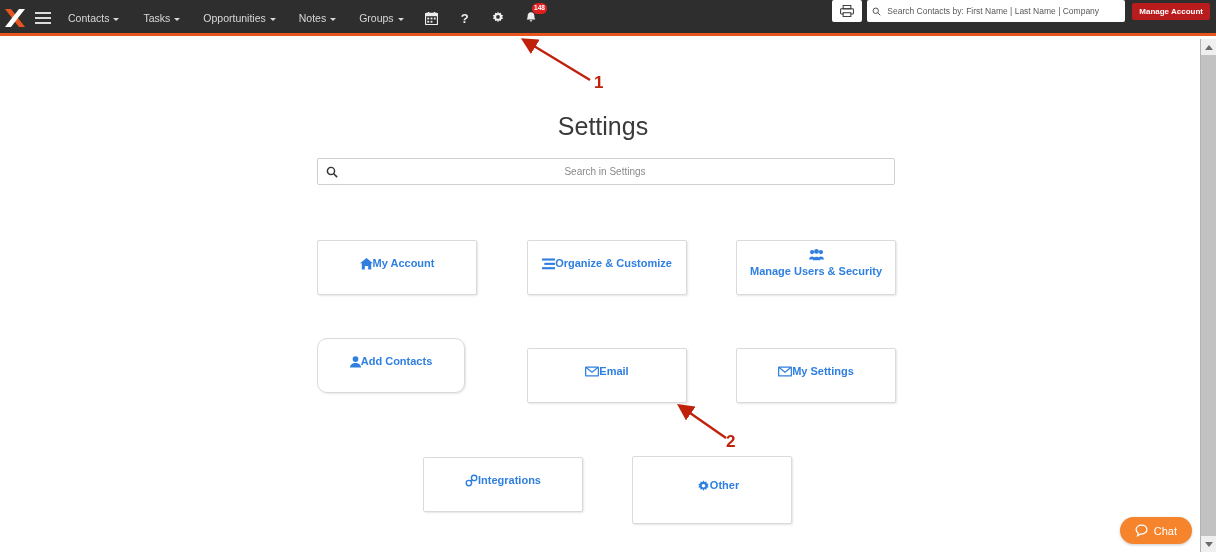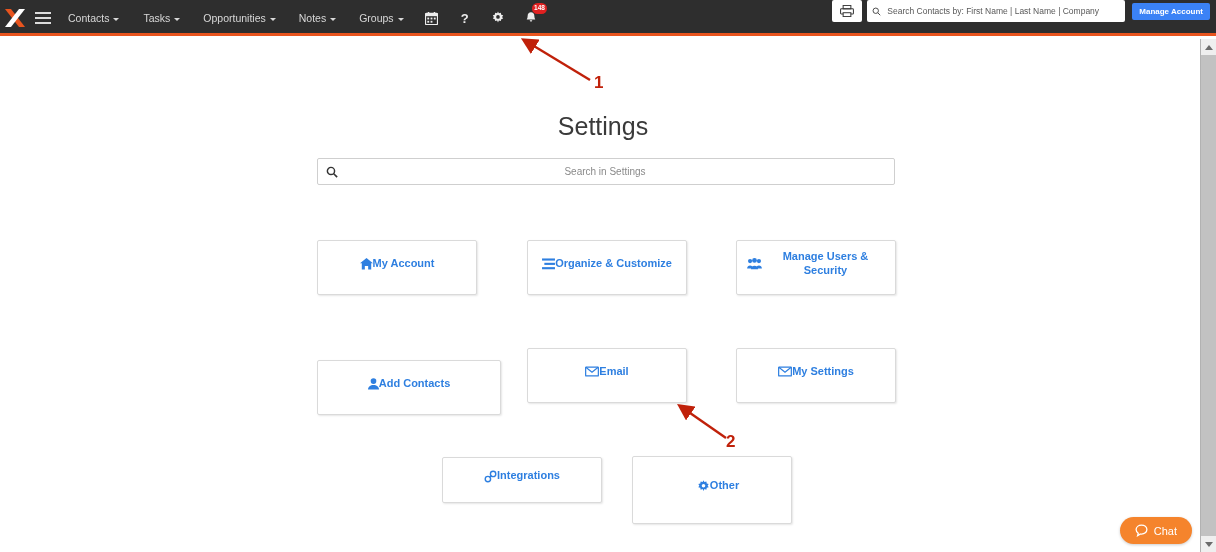--- a/index.html
+++ b/index.html
@@ -82,21 +82,21 @@
     width: 258px; height: 22px;
     background: #fff; border-radius: 2px;
     display: flex; align-items: center;
     padding: 0 5px; gap: 6px; cursor: text;
   }
   .searchwrap .sph {
     font-size: 8.5px; color: #585858; white-space: nowrap;
   }
   .manage-account {
     margin-left: 7px;
-    background: #3b82f6; color: #fff;
+    background: #b91c1c; color: #fff;
     font-size: 8px; font-weight: bold;
     border: none; border-radius: 2px;
     padding: 4px 7px; cursor: pointer;
     white-space: nowrap;
   }
 
   
   .page-title {
     position: absolute; top: 112px; left: 0; width: 1206px;
     text-align: center;
@@ -321,36 +321,36 @@
           <rect x="0" y="0.5" width="14" height="2.3" fill="#2e7fe0"></rect>
           <rect x="2.5" y="5.2" width="11.5" height="2.3" fill="#2e7fe0"></rect>
           <rect x="0" y="9.9" width="14" height="2.3" fill="#2e7fe0"></rect>
         </svg>
       </span>
       <span>Organize &amp; Customize</span>
     </div>
   </div>
 
   <div class="tile" style="left:736px; top:240px; width:160px; height:55px;">
-    <div class="tile-inner" style="gap:4px;">
+    <div class="tile-inner" style="gap:4px;flex-direction:column;">
       <span class="t-ico">
         <svg width="15" height="12" viewBox="0 0 16 13">
           <circle cx="3.2" cy="3.3" r="2.3" fill="#2e7fe0"></circle>
           <circle cx="12.8" cy="3.3" r="2.3" fill="#2e7fe0"></circle>
           <circle cx="8" cy="2.6" r="2.6" fill="#2e7fe0"></circle>
           <path fill="#2e7fe0" d="M0 11.5c0-2.1 1.5-3.4 3.2-3.4s3.2 1.3 3.2 3.4z"></path>
           <path fill="#2e7fe0" d="M9.6 11.5c0-2.1 1.5-3.4 3.2-3.4S16 9.4 16 11.5z"></path>
           <path fill="#2e7fe0" d="M4.1 12.2c0-2.4 1.7-3.9 3.9-3.9s3.9 1.5 3.9 3.9z"></path>
         </svg>
       </span>
       <span>Manage Users &amp; Security</span>
     </div>
   </div>
 
-  <div class="tile" style="left:317px; top:360px; width:184px; height:55px;">
+  <div class="tile" style="left:317px; top:338px; width:148px; height:55px;border-radius:10px;">
     <div class="tile-inner">
       <span class="t-ico">
         <svg width="11" height="12" viewBox="0 0 12 13">
           <circle cx="6" cy="3.3" r="3.1" fill="#2e7fe0"></circle>
           <path fill="#2e7fe0" d="M0 12.6c0-3.1 2.5-5 6-5s6 1.9 6 5z"></path>
         </svg>
       </span>
       <span>Add Contacts</span>
     </div>
   </div>
@@ -372,21 +372,21 @@
       <span class="t-ico">
         <svg width="14" height="11" viewBox="0 0 15 11">
           <rect x="0.7" y="0.7" width="13.6" height="9.6" rx="0.6" fill="none" stroke="#2e7fe0" stroke-width="1.3"></rect>
           <polyline points="0.9,1 7.5,6.4 14.1,1" fill="none" stroke="#2e7fe0" stroke-width="1.3"></polyline>
         </svg>
       </span>
       <span>My Settings</span>
     </div>
   </div>
 
-  <div class="tile" style="left:442px; top:457px; width:160px; height:46px;">
+  <div class="tile" style="left:423px; top:457px; width:160px; height:55px;">
     <div class="tile-inner">
       <span class="t-ico">
         <svg width="13" height="13" viewBox="0 0 14 14">
           <circle cx="4.2" cy="9.8" r="2.9" fill="none" stroke="#2e7fe0" stroke-width="1.5"></circle>
           <circle cx="9.8" cy="4.2" r="2.9" fill="none" stroke="#2e7fe0" stroke-width="1.5"></circle>
           <line x1="5.9" y1="8.1" x2="8.1" y2="5.9" stroke="#2e7fe0" stroke-width="1.5"></line>
         </svg>
       </span>
       <span>Integrations</span>
     </div>

